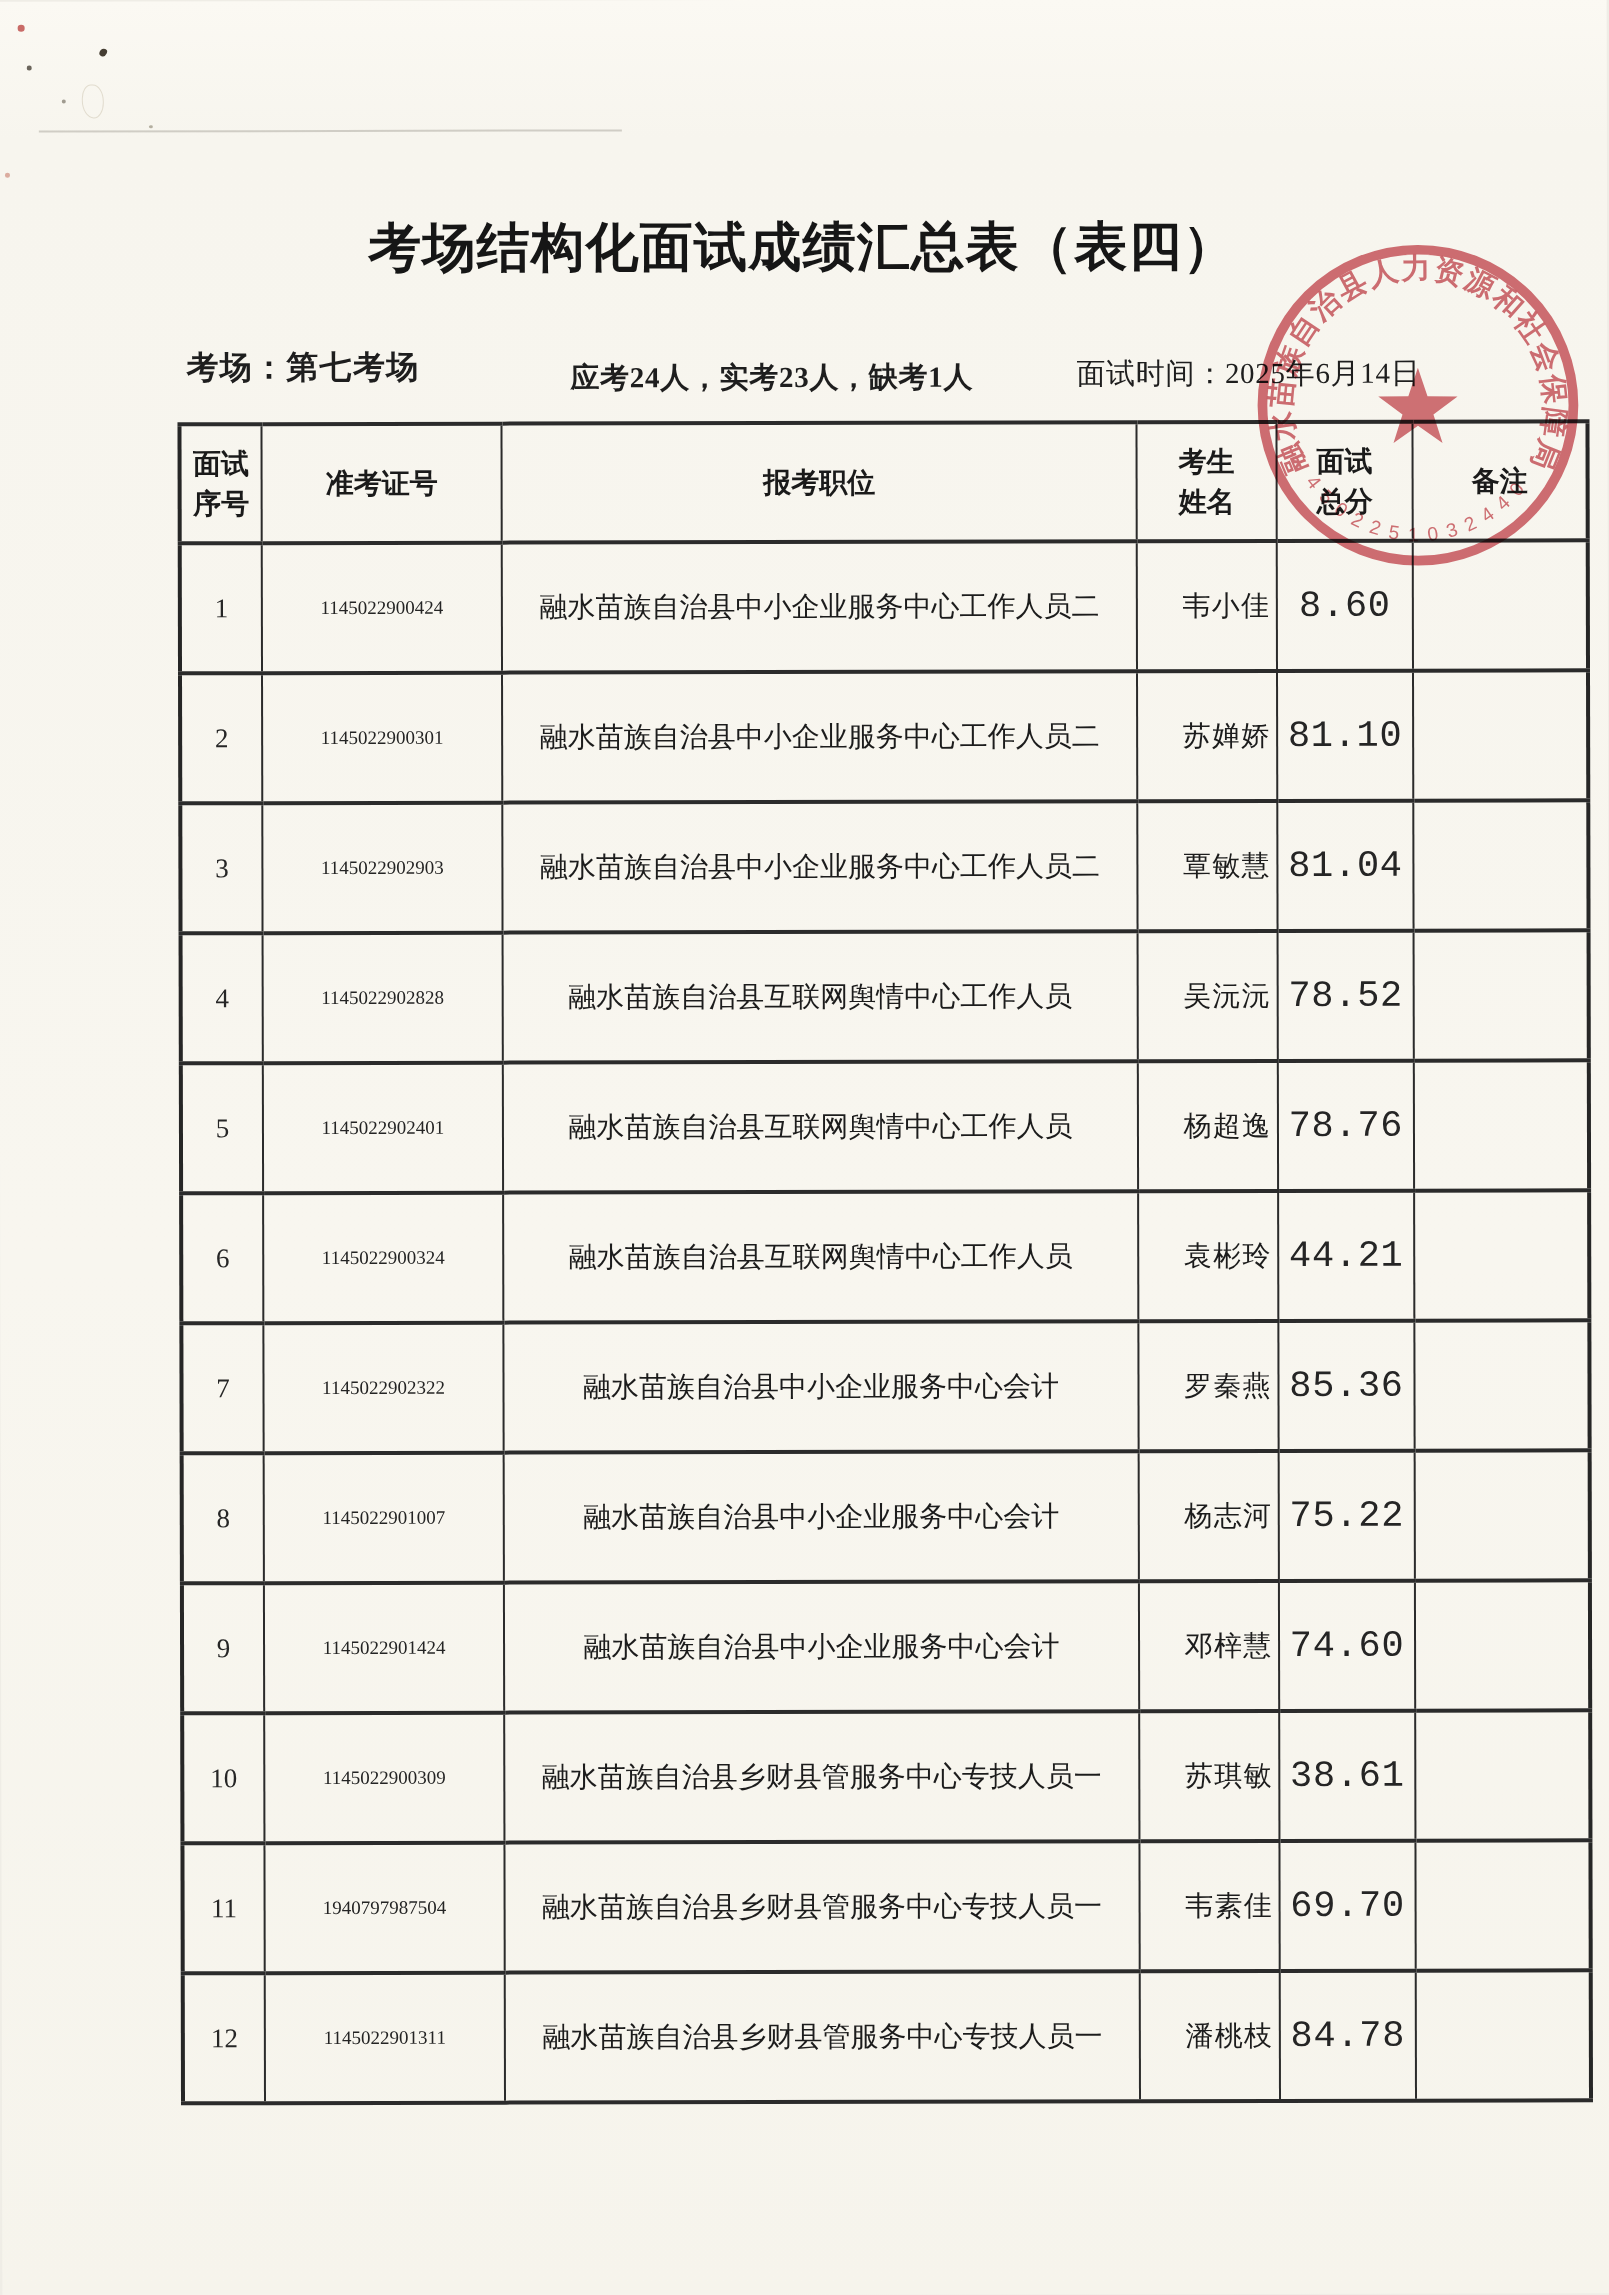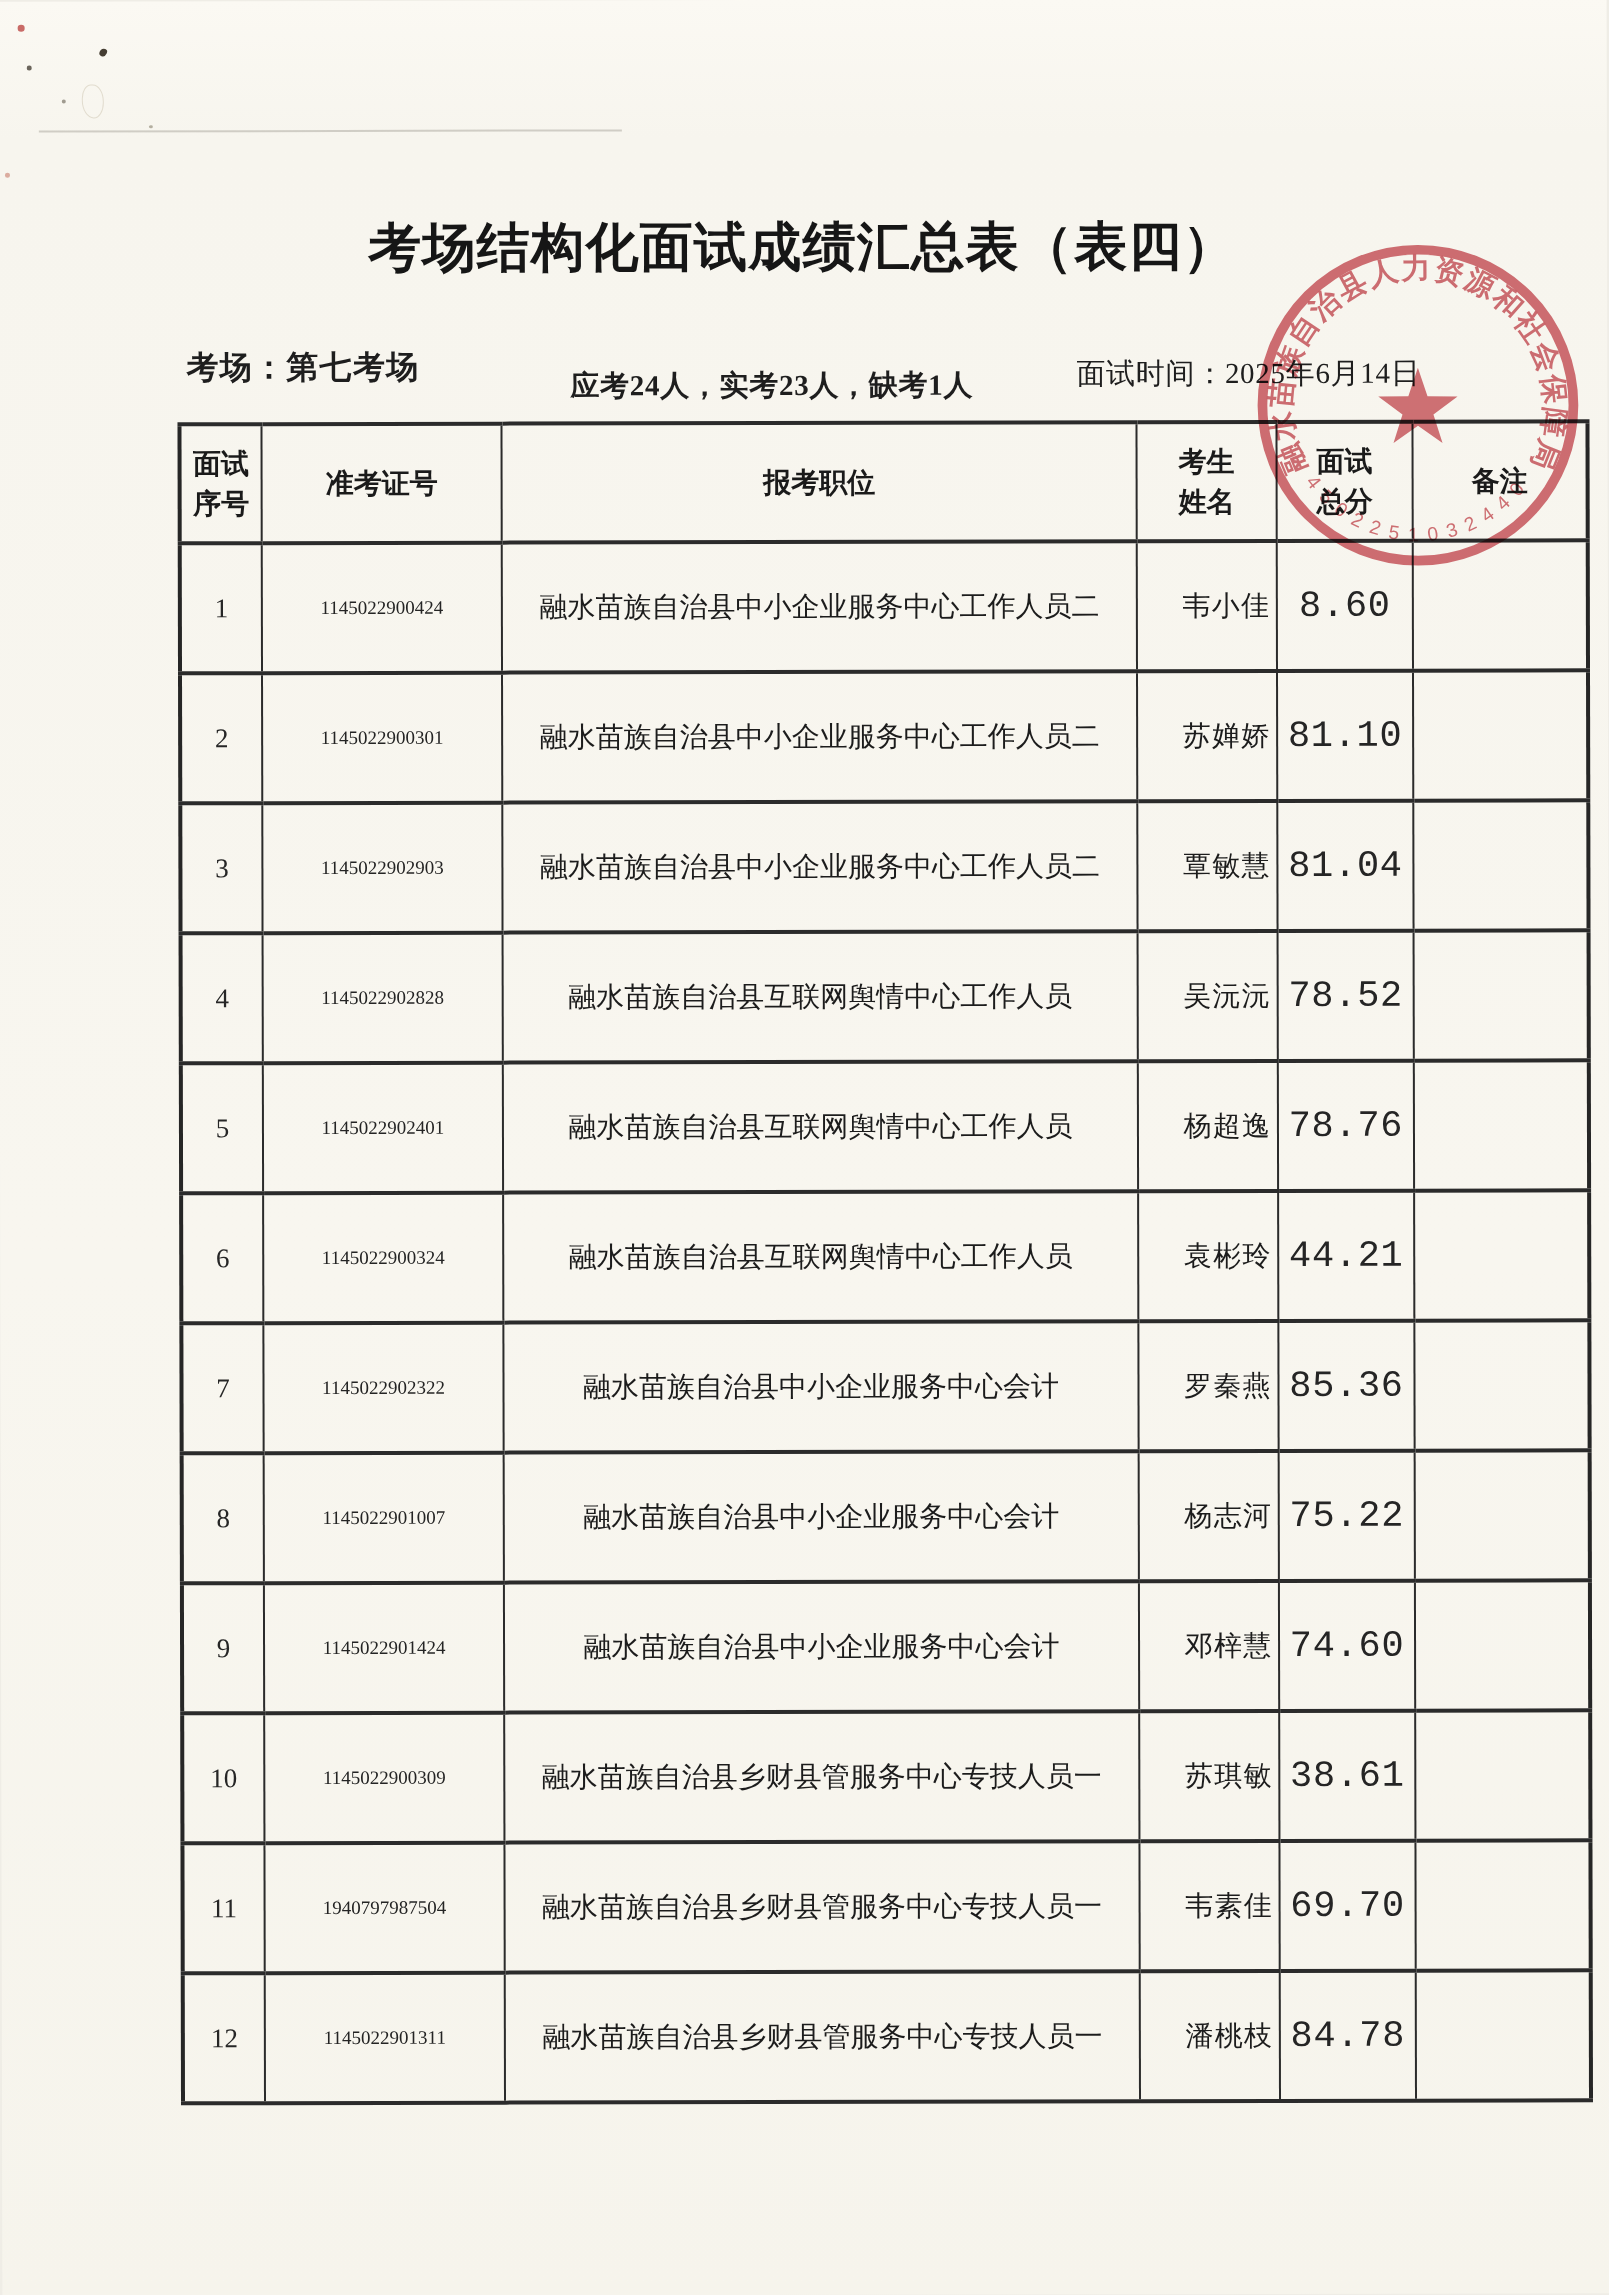--- a/index.html
+++ b/index.html
@@ -36,21 +36,21 @@
   .exam-room {
     position: absolute;
     top: 345px;
     left: 188px;
     font-size: 32px;
     font-weight: bold;
     letter-spacing: 1.3px;
   }
   .attendance {
     position: absolute;
-    top: 366px;
+    top: 358px;
     left: 572px;
     font-size: 29px;
     font-weight: bold;
     letter-spacing: 0.7px;
   }
   .interview-time {
     position: absolute;
     top: 355px;
     left: 1078px;
     font-size: 29px;

